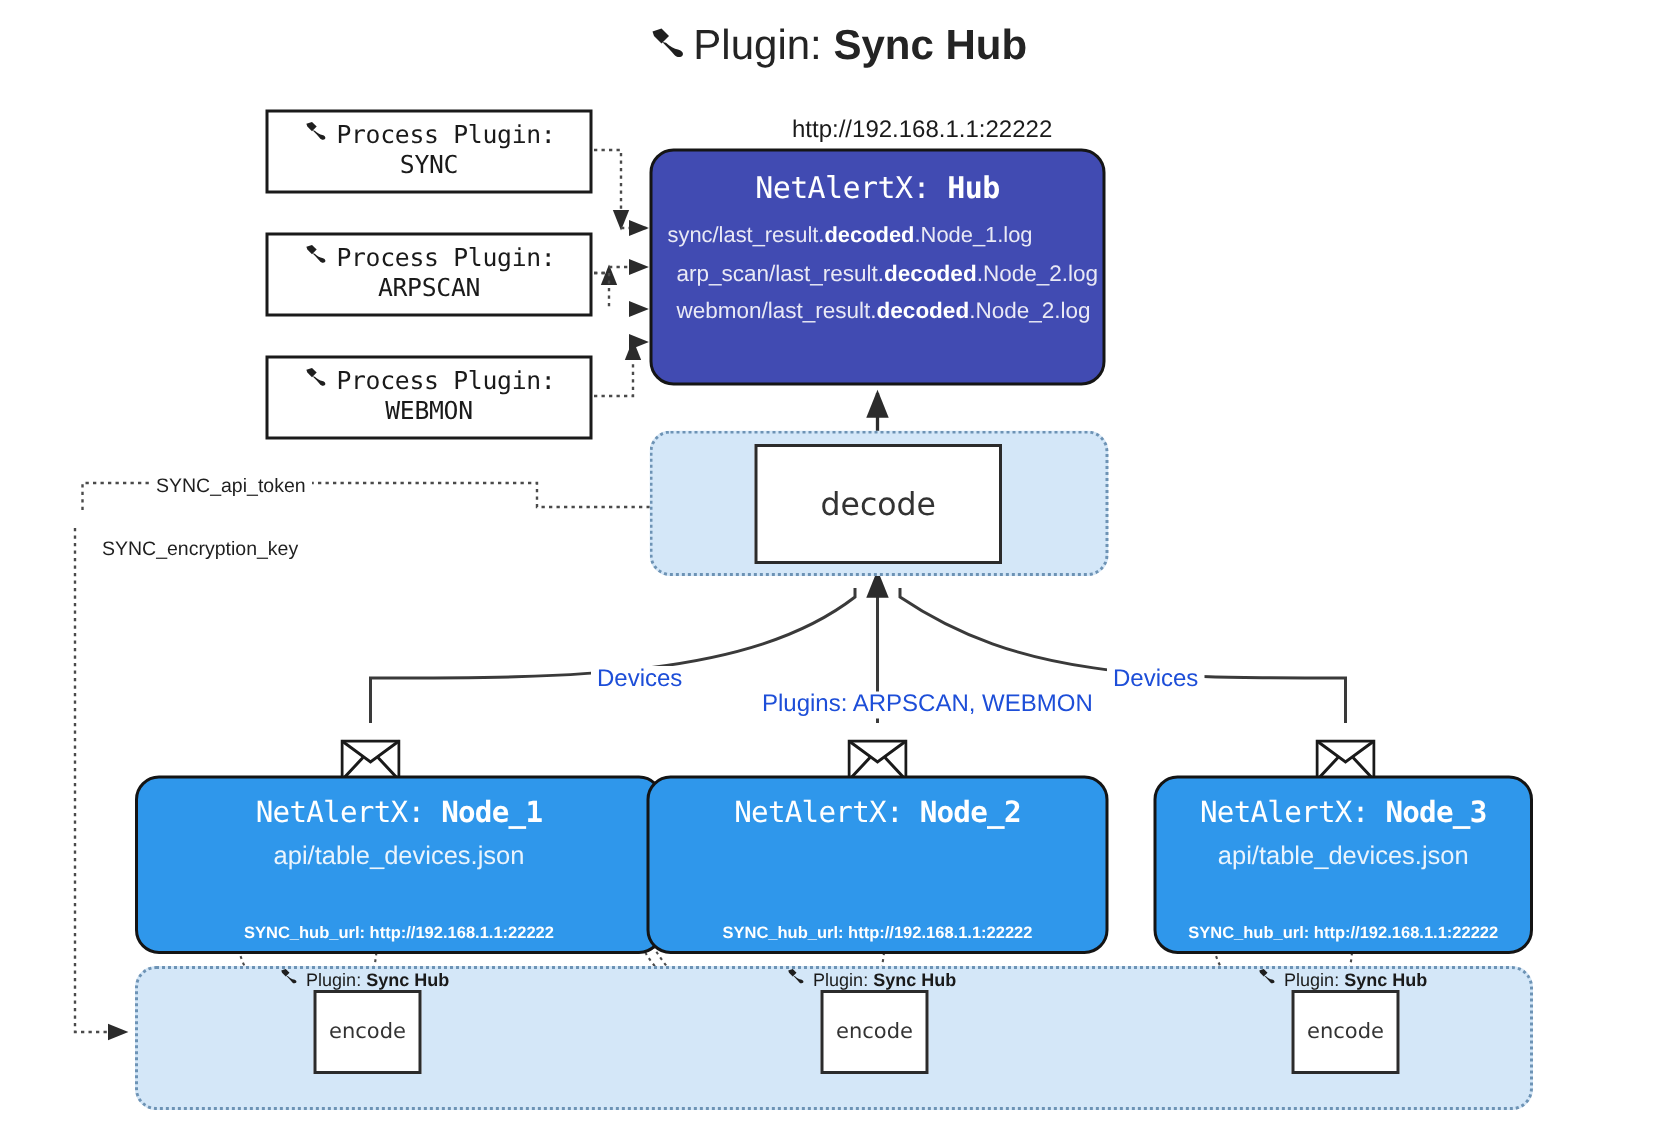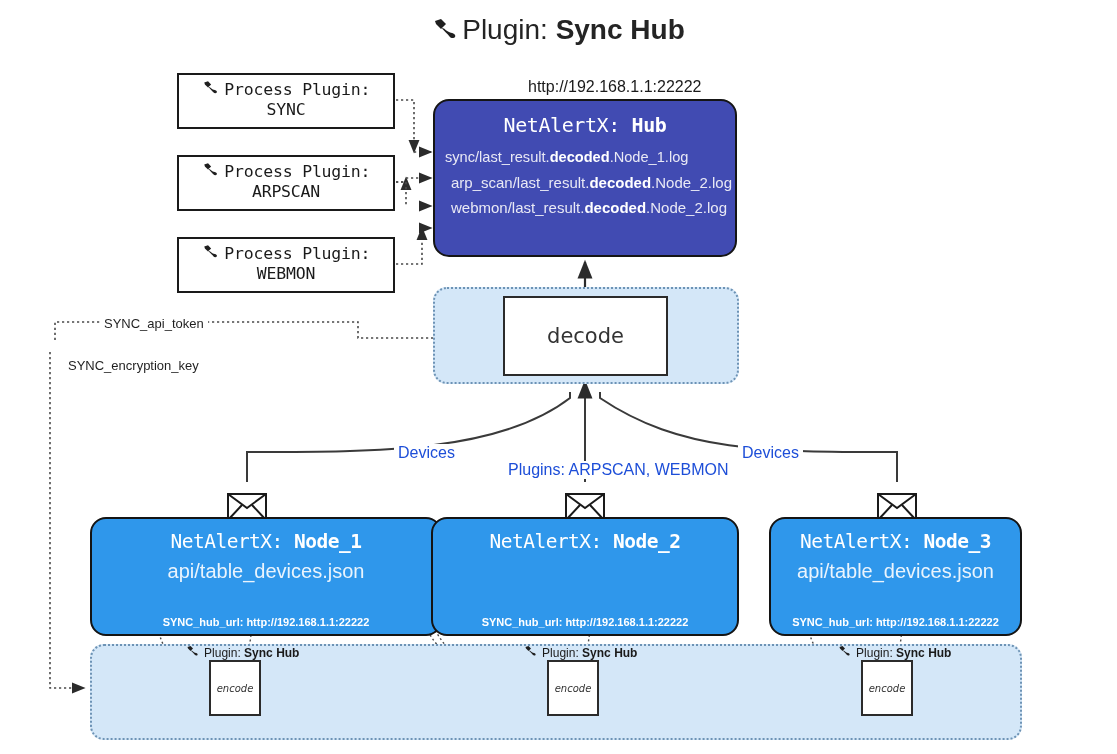--- a/index.html
+++ b/index.html
@@ -96,21 +96,21 @@
     background: #ffffff;
     border: 2px solid #2b2b2b;
     display: flex; align-items: center; justify-content: center;
     font-family: "DejaVu Sans", sans-serif;
     color: #333333;
   }
   #decode-box {
     left: 503px; top: 296px; width: 165px; height: 80px;
     font-size: 21px;
   }
-  .encode-box { width: 52px; height: 56px; font-size: 10px; top: 660px; font-style: italic; }
+  .encode-box { width: 72px; height: 56px; font-size: 14px; top: 660px; }
 
   
   .path-label {
     position: absolute;
     background: #ffffff;
     font-size: 13px;
     color: #1f1f1f;
     white-space: nowrap;
     padding: 0 4px;
   }
@@ -129,21 +129,21 @@
     font-family: "DejaVu Sans Mono", monospace;
     font-size: 19.5px;
     margin-top: 11px;
     letter-spacing: -0.5px;
     white-space: nowrap;
   }
   .node-title .bold { font-weight: bold; }
   .node-lines { margin-top: 6px; }
   .node-line {
     text-align: center;
-    font-size: 20px;
+    font-size: 17px;
     color: #eaf4fd;
     line-height: 24px;
     white-space: nowrap;
   }
   .node-foot {
     position: absolute;
     left: 0; right: 0; bottom: 6px;
     text-align: center;
     font-size: 11px;
     font-weight: bold;

